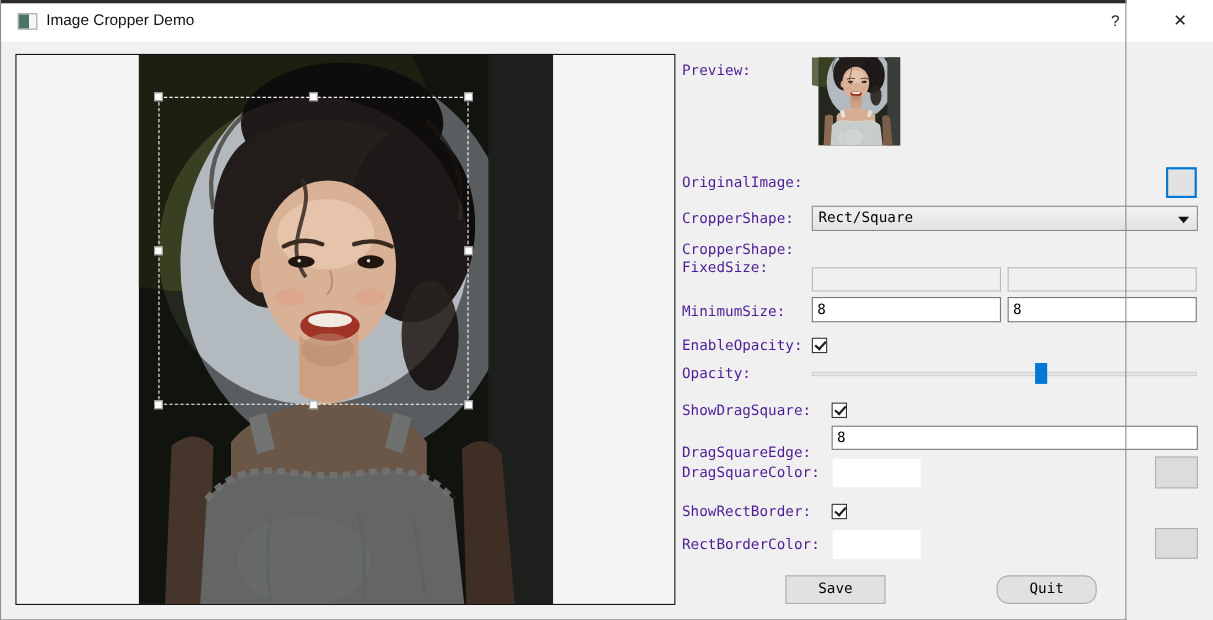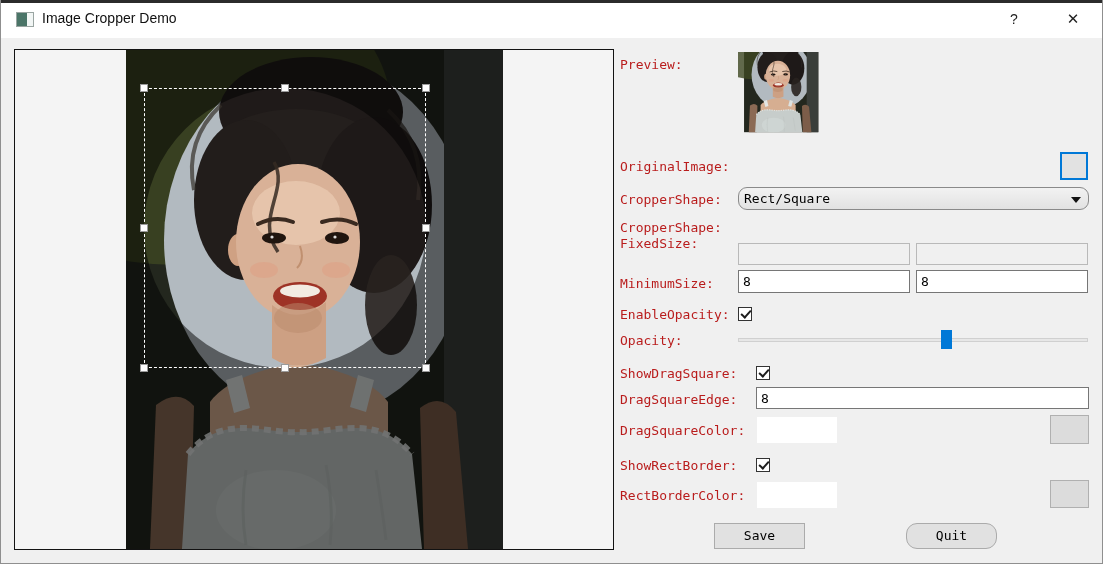--- a/index.html
+++ b/index.html
@@ -1,18 +1,18 @@
 <!DOCTYPE html>
 <html><head>
 <meta charset="utf-8">
 <style>
   * { margin:0; padding:0; box-sizing:border-box; }
   html,body { width:1103px; height:564px; overflow:hidden; background:#f0f0f0;
               font-family:"DejaVu Sans Mono","Liberation Mono",monospace; }
-  .window { position:relative; width:1103px; height:564px; background:#f0f0f0;text-decoration:underline; }
+  .window { position:relative; width:1024px; height:564px; background:#f0f0f0;text-decoration:underline; }
   .edge { position:absolute; z-index:60; background:#2b2b2b; }
   .edge.top { top:0; left:0; right:0; height:3px; }
   .edge.left { top:0; left:0; bottom:0; width:1px; background:#8f8f8f; }
   .edge.right { top:0; right:0; bottom:0; width:1px; background:#8f8f8f; }
   .edge.bottom { bottom:0; left:0; right:0; height:1px; background:#8f8f8f; }
 
   
   .titlebar { position:absolute; top:0; left:0; width:1103px; height:38px; background:#ffffff; }
   .app-icon { position:absolute; left:16px; top:12px; width:18px; height:15px;
               border:1px solid #9aa5a2;
@@ -30,21 +30,21 @@
                   background:#f4f4f4; border:1px solid #121212; }
   .photo { position:absolute; left:111px; top:0; width:377px; height:499px; overflow:hidden; }
   .photo svg.base { position:absolute; left:0; top:0; }
   .dim-overlay { position:absolute; left:0; top:0; width:377px; height:499px; }
   .crop-rect { position:absolute; left:18px; top:38px; width:282px; height:280px;
                border:1px dashed #ffffff; }
   .handle { position:absolute; width:8px; height:8px; background:#fdfdfd;
             border:1px solid #9a9a9a; }
 
   
-  .flabel { position:absolute; font-size:13px; color:#b91c1c; white-space:nowrap; }
+  .flabel { position:absolute; font-size:13px; color:#4c1d95; white-space:nowrap; }
   .preview-thumb { position:absolute; left:738px; top:52px; width:99px; height:93px; overflow:hidden; }
   .text-input { position:absolute; border:1px solid #767676; background:#fff; font-family:inherit;
                 font-size:13px; color:#000; padding:0 0 0 4px; outline:none; }
   .text-input:disabled { background:#f0f0f0; border:1px solid #b9b9b9; }
   .browse-btn { position:absolute; left:1060px; top:152px; width:28px; height:28px;
                 background:#e2e2e2; border:2px solid #0078d7; }
   .combo { position:absolute; left:738px; width:351px; height:23px;
            background:linear-gradient(#f2f2f2,#e2e2e2); border:1px solid #8a8a8a; }
   .combo .val { position:absolute; left:5px; top:3px; font-size:13px; color:#000; }
   .combo .arrow { position:absolute; right:7px; top:9px; width:0; height:0;
@@ -146,21 +146,21 @@
   <div class="preview-thumb">
     <svg width="99" height="93" viewBox="18 38 282 280" preserveAspectRatio="none">
       <use href="#portrait"></use>
     </svg>
   </div>
 
   <div class="flabel" style="left:620px; top:159px;">OriginalImage:</div>
   <div class="browse-btn"></div>
 
   <div class="flabel" style="left:620px; top:192px;">CropperShape:</div>
-  <div class="combo" style="top:187px;border-radius:9px;">
+  <div class="combo" style="top:187px;">
     <span class="val">Rect/Square</span>
     <span class="arrow"></span>
   </div>
 
   <div class="flabel" style="left:620px; top:220px;">CropperShape:</div>
 
   <div class="flabel" style="left:620px; top:236px;">FixedSize:</div>
   <input class="text-input" style="left: 738px; top: 243px; width: 172px; height: 22px;" disabled="" value="">
   <input class="text-input" style="left: 916px; top: 243px; width: 172px; height: 22px;" disabled="" value="">
 
@@ -173,21 +173,21 @@
 
   <div class="flabel" style="left:620px; top:333px;">Opacity:</div>
   <div class="slider">
     <div class="track"></div>
     <div class="shandle" style="left: 203px;"></div>
   </div>
 
   <div class="flabel" style="left:620px; top:366px;">ShowDragSquare:</div>
   <div class="checkbox checked" style="left:756px; top:366px;"></div>
 
-  <div class="flabel" style="left:620px; top:392px;">DragSquareEdge:</div>
+  <div class="flabel" style="left:620px; top:404px;">DragSquareEdge:</div>
   <input class="text-input" style="left: 756px; top: 387px; width: 333px; height: 22px;" value="8">
 
   <div class="flabel" style="left:620px; top:423px;">DragSquareColor:</div>
   <div class="swatch" style="left: 757px; top: 417px; background: rgb(255, 255, 255);"></div>
   <div class="color-btn" style="top:415px;"></div>
 
   <div class="flabel" style="left:620px; top:458px;">ShowRectBorder:</div>
   <div class="checkbox checked" style="left:756px; top:458px;"></div>
 
   <div class="flabel" style="left:620px; top:488px;">RectBorderColor:</div>

